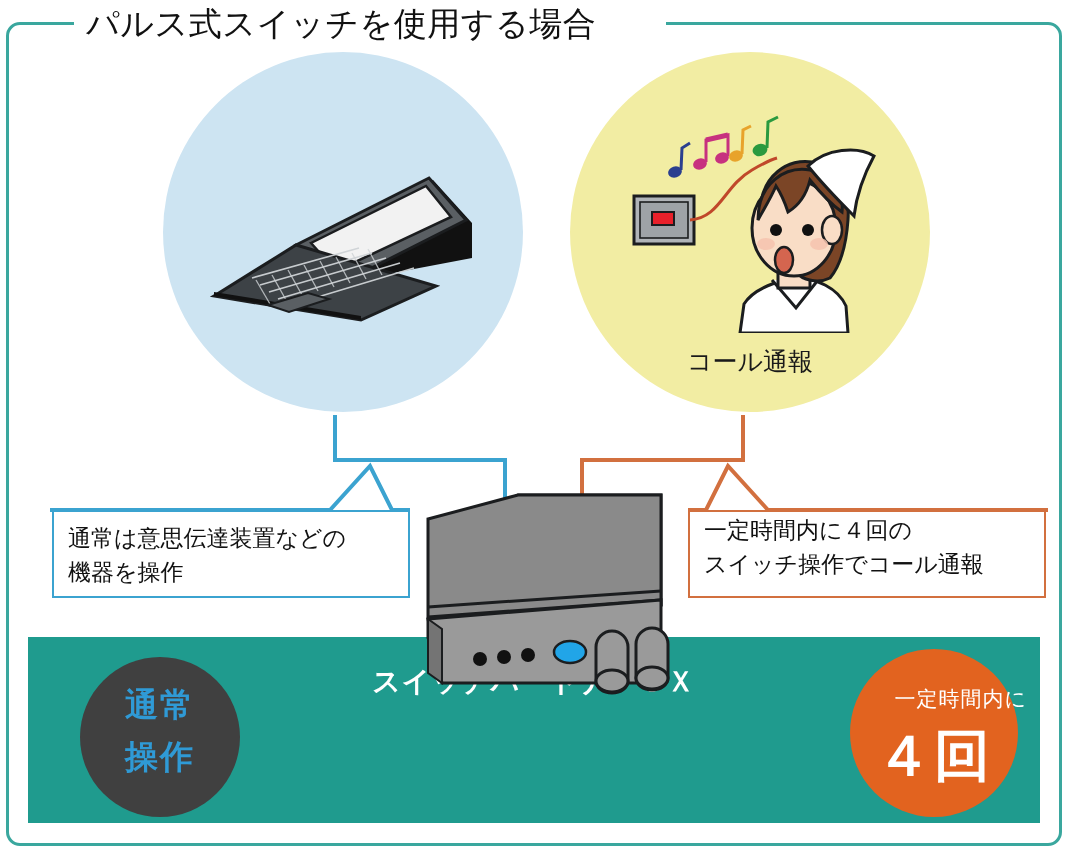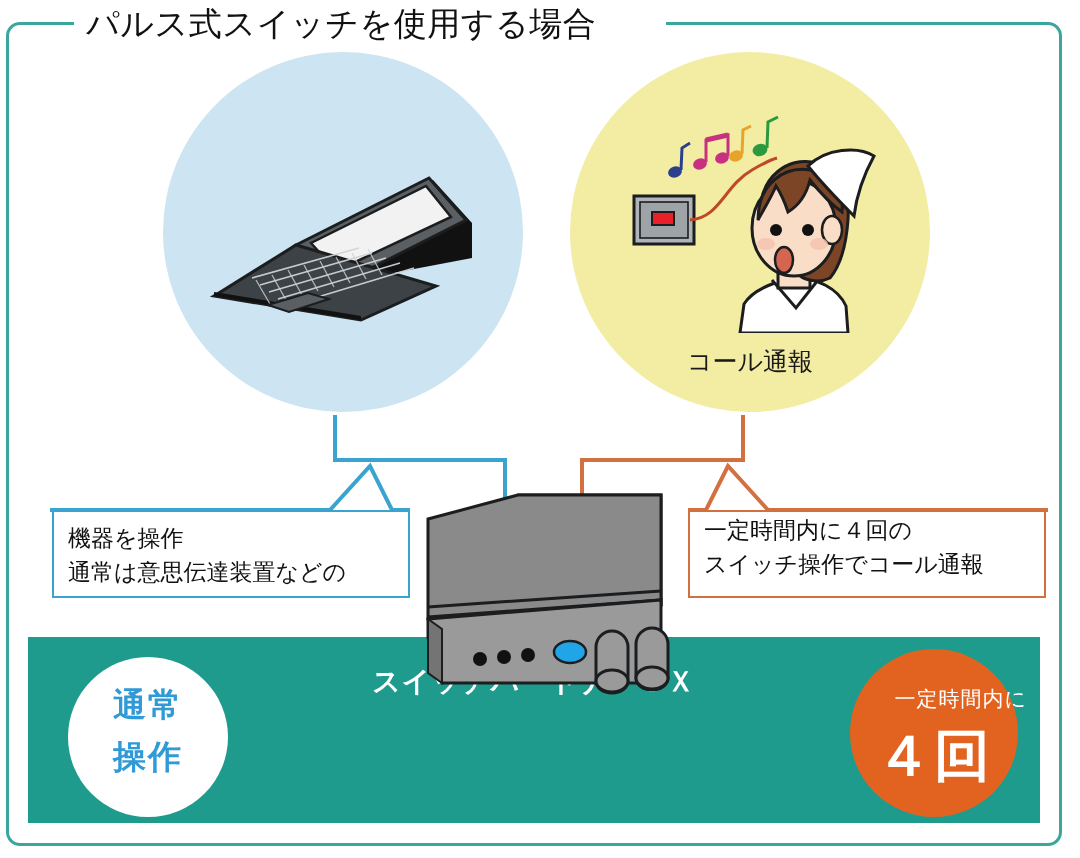--- a/index.html
+++ b/index.html
@@ -51,22 +51,22 @@
 
   
   .band{position:absolute;left:28px;top:637px;width:1012px;height:186px;
         background:#1f9b8e;overflow:hidden;}
   .band-title{position:absolute;left:0;top:26px;width:1012px;text-align:center;
               font-size:28px;font-weight:700;color:#ffffff;letter-spacing:1px;}
   .band-sub{position:absolute;left:0;top:74px;width:1012px;text-align:center;
             font-size:26px;color:#ffffff;}
 
   
-  .badge-white{position:absolute;left:40px;top:20px;width:160px;height:160px;
-               border-radius:50%;background:#ffffff;}
+  .badge-white{position:absolute;left:52px;top:20px;width:160px;height:160px;
+               border-radius:50%;background:#404040;}
   .badge-white .t{position:absolute;left:0;width:160px;text-align:center;
                   font-size:33px;font-weight:700;color:#2f9ad6;letter-spacing:2px;}
   .badge-white .t1{top:26px;}
   .badge-white .t2{top:78px;}
 
   .badge-orange{position:absolute;left:822px;top:12px;width:168px;height:168px;
                 border-radius:50%;background:#e2631f;}
   .badge-orange .o1{position:absolute;left:9px;top:36px;width:168px;text-align:right;
                     font-size:21px;color:#ffffff;letter-spacing:1px;}
   .badge-orange .o2{position:absolute;left:0;top:70px;width:168px;text-align:center;
@@ -221,22 +221,22 @@
     <ellipse cx="152" cy="165" rx="16" ry="11" fill="#21a5e8" stroke="#1b1d1f" stroke-width="2.5"></ellipse>
 
     <path d="M178 160 a16 16 0 0 1 32 0 v34 a16 12 0 0 1 -32 0 Z" fill="#9a9a9a" stroke="#1b1d1f" stroke-width="3"></path>
     <ellipse cx="194" cy="194" rx="16" ry="11" fill="#9a9a9a" stroke="#1b1d1f" stroke-width="3"></ellipse>
     <path d="M218 157 a16 16 0 0 1 32 0 v34 a16 12 0 0 1 -32 0 Z" fill="#9a9a9a" stroke="#1b1d1f" stroke-width="3"></path>
     <ellipse cx="234" cy="191" rx="16" ry="11" fill="#9a9a9a" stroke="#1b1d1f" stroke-width="3"></ellipse>
   </svg>
 
   <div class="callout callout-left">
     <div class="body">
+      <p>通常は意思伝達装置などの</p>
       <p>機器を操作</p>
-      <p>通常は意思伝達装置などの</p>
     </div>
   </div>
 
   <div class="callout callout-right">
     <div class="body">
       <p class="accent-red">一定時間内に４回の</p>
       <p>スイッチ操作でコール通報</p>
     </div>
   </div>
 

